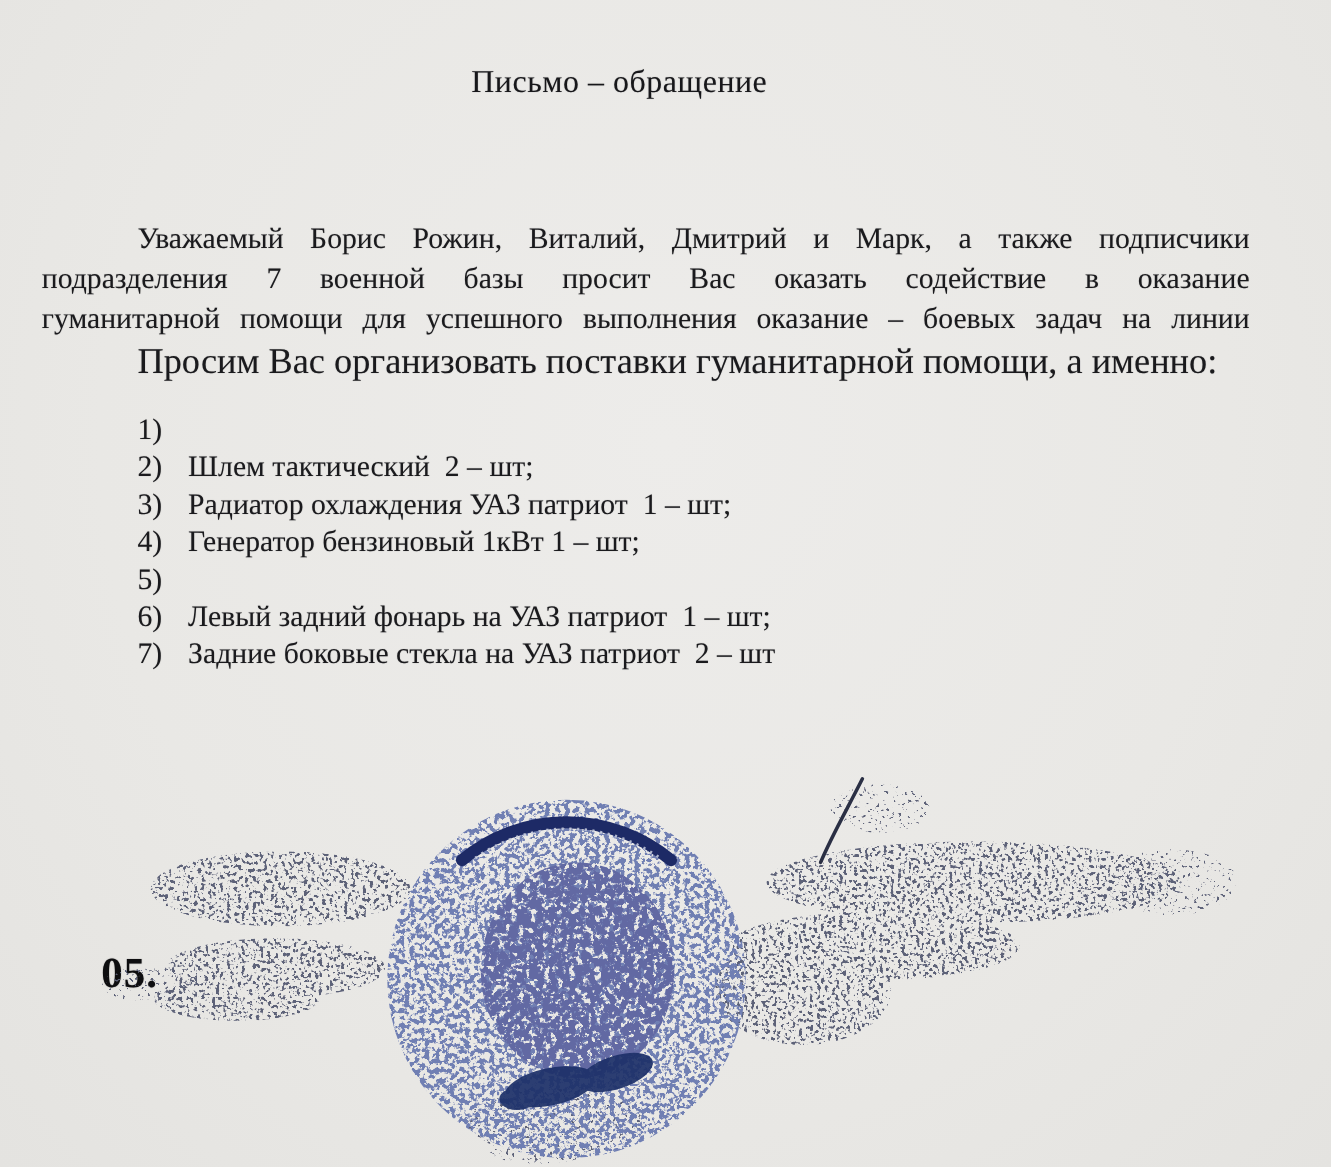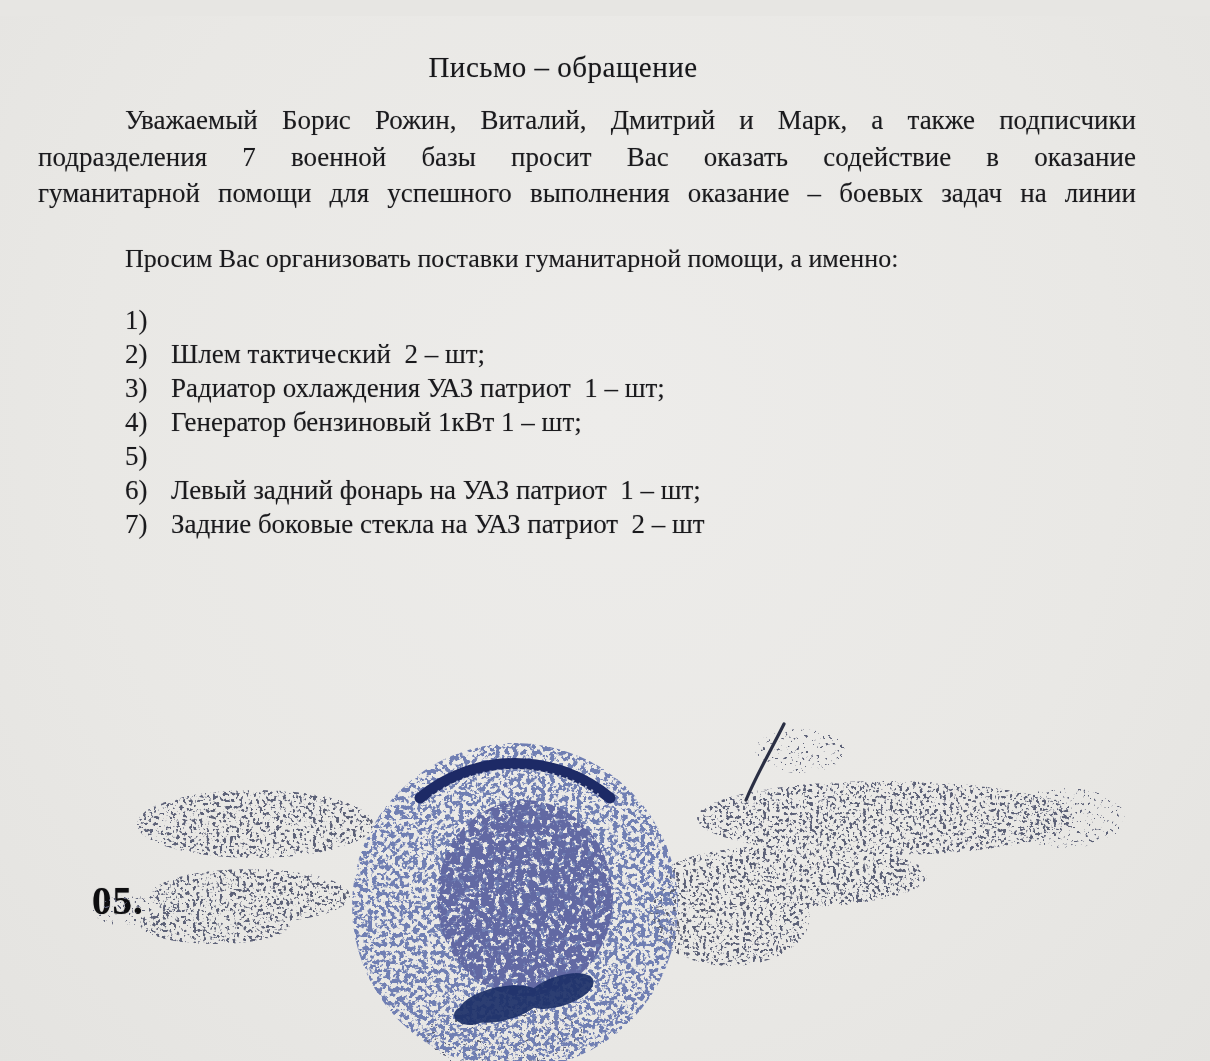--- a/index.html
+++ b/index.html
@@ -16,46 +16,47 @@
   .page {
     position: relative;
     width: 1210px;
     height: 1061px;
     background: radial-gradient(ellipse at 50% 38%, #edecea 0%, #e9e8e5 60%, #e4e3e0 100%);
     color: #1a1a1d;
     box-sizing: border-box;
     padding: 0 74px 0 38px;
   }
   .title {
-    margin: 16px;
-    padding-top: 32px;
+    margin: 0;
+    padding-top: 56px;
     font-size: 29px;
     font-weight: 400;
     line-height: 38px;
     text-align: center;
     letter-spacing: 0.5px;
     transform: translateX(-24px);
     color: #17171a;
     text-shadow: 0 0 1px rgba(24,24,28,0.35);
   }
   .para1 {
+    margin-top: 104px;
     font-size: 27px;
     line-height: 36.5px;
     text-shadow: 0 0 1px rgba(24,24,28,0.3);
   }
   .pline {
     text-align: justify;
     text-align-last: justify;
     word-spacing: 1px;
   }
   .pline.first { text-indent: 87px; }
   .pline.last  { text-align-last: left; }
   .para2 {
-    margin-top: 29px;
-    font-size: 26px;
+    margin-top: 3px;
+    font-size: 33px;
     line-height: 36px;
     text-indent: 87px;
     text-shadow: 0 0 1px rgba(24,24,28,0.3);
   }
   .items {
     margin: 26px 0 0 0;
     padding: 0 0 0 87px;
     list-style: none;
     font-size: 27px;
     line-height: 34px;

